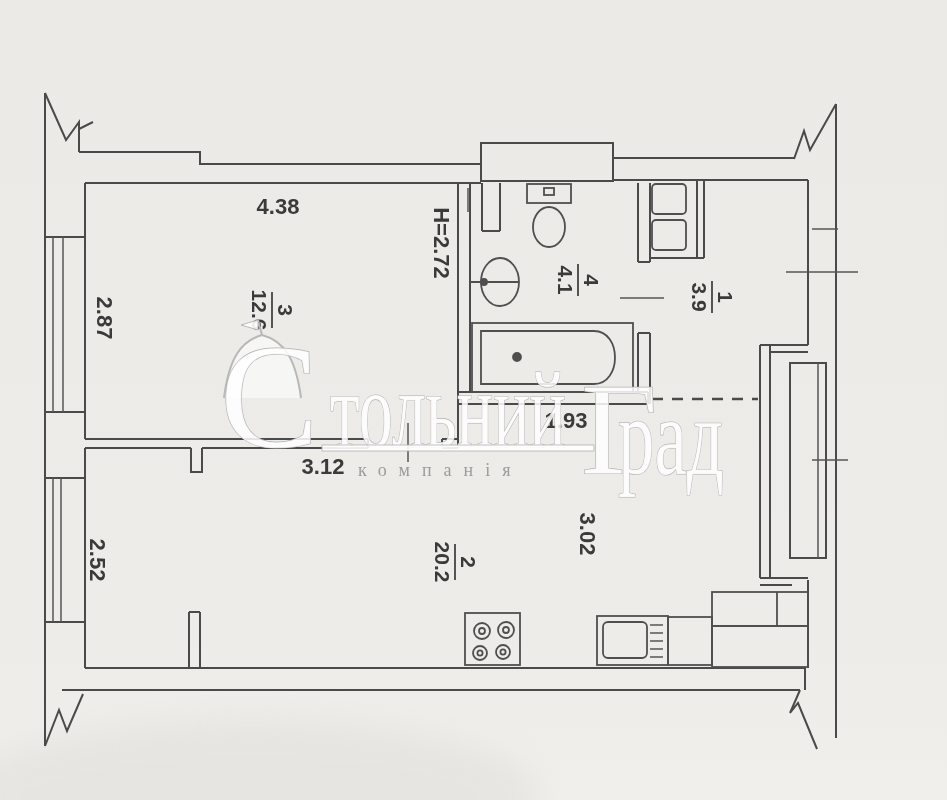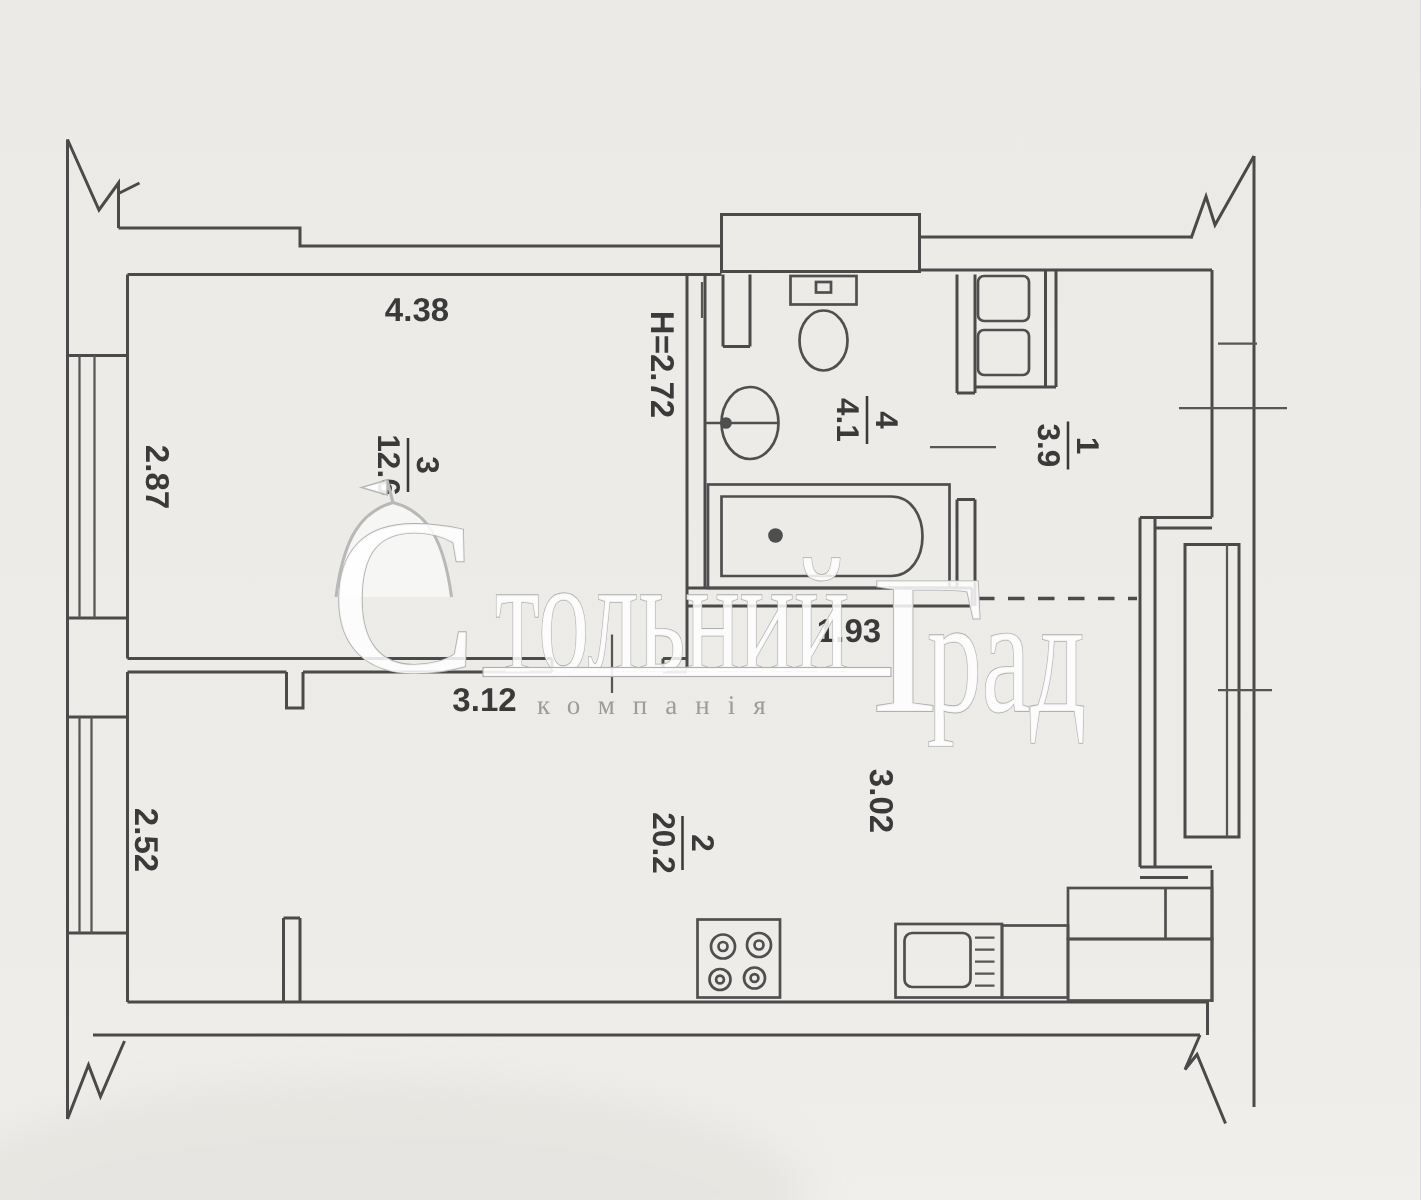--- a/index.html
+++ b/index.html
@@ -1,16 +1,16 @@
 <!DOCTYPE html>
 <html><head>
 <meta charset="utf-8">
 <style>
   html,body{margin:0;padding:0;background:#e9e8e5;}
-  .stage{position:relative;width:947px;height:800px;background:#c4b5fd;overflow:hidden;
+  .stage{position:relative;width:947px;height:800px;background:#a16207;overflow:hidden;
          font-family:"Liberation Sans",sans-serif;}
   .stage svg{position:absolute;left:0;top:0;display:block;}
   .wall{stroke:#4a4a4a;stroke-width:2;fill:none;stroke-linecap:butt;}
   .thin{stroke:#565656;stroke-width:1.5;fill:none;}
   .fix{stroke:#4f4f4f;stroke-width:1.8;fill:none;}
   .dim{font-family:"Liberation Sans",sans-serif;font-size:22px;font-weight:700;fill:#3a3a3a;}
   .rlabel{font-family:"Liberation Sans",sans-serif;font-size:21px;font-weight:700;fill:#3a3a3a;}
   .fracline{stroke:#3a3a3a;stroke-width:1.7;}
   .wmtext{font-family:"Liberation Serif",serif;fill:rgba(255,255,255,0.85);
           stroke:#b0b0b0;stroke-width:1.2;paint-order:stroke;}

